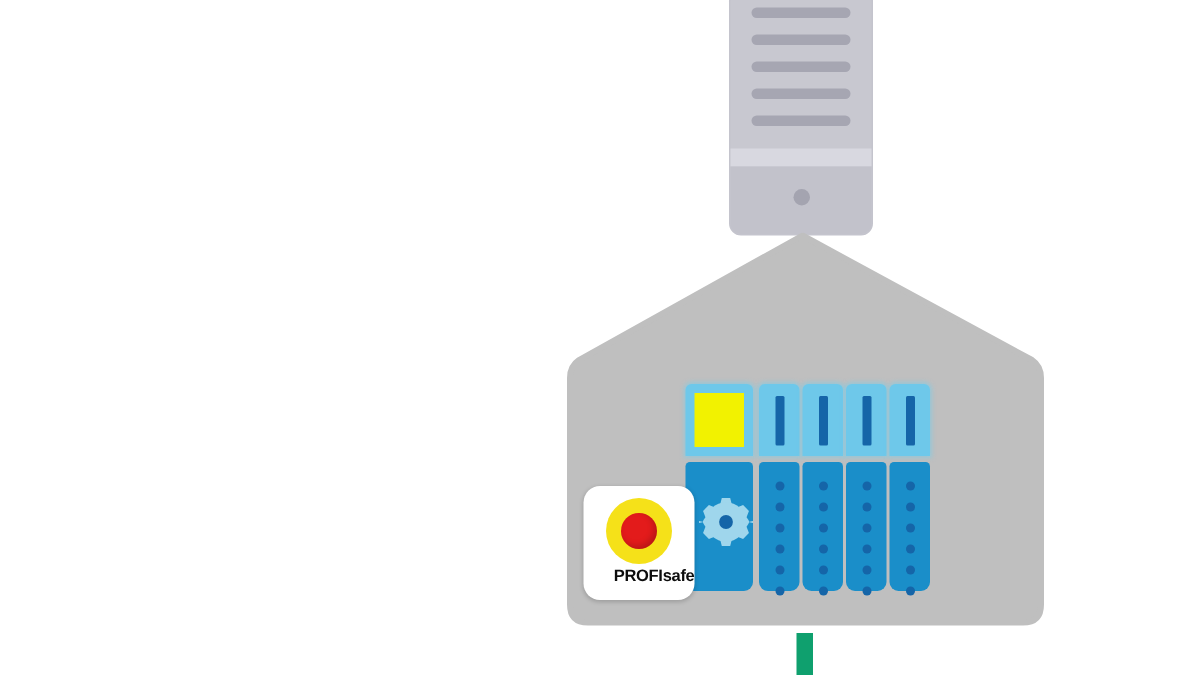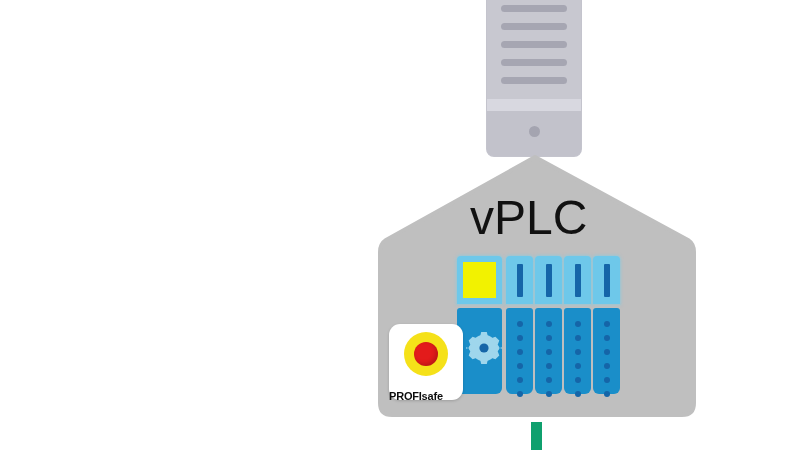--- a/index.html
+++ b/index.html
@@ -191,22 +191,22 @@
     width: 24px;
     height: 24px;
     border-radius: 50%;
     background: #e31b1b;
     box-shadow: inset -2px -2px 4px rgba(0,0,0,0.18);
   }
   .profisafe-text {
     position: absolute;
     left: 0;
     right: 0;
-    top: 66px;
-    text-align: left;
+    top: 54px;
+    text-align: right;
     font-size: 11px;
     font-weight: bold;
     color: #0d0d0d;
     letter-spacing: -0.2px;
   }
 
   
   .cable {
     position: absolute;
     left: 531px;
@@ -243,21 +243,20 @@
                L 316 248
                Q 316 260 304 260
                L 14 260
                Q 2 260 2 248
                L 2 97
                Q 2 89 8 85
                Z" fill="#bfbfbf" stroke="#bfbfbf" stroke-width="4" stroke-linejoin="round"></path>
     </svg>
   </div>
 
-  <div class="vplc-label">vPLC</div>
 
   <div class="rack" style="width:168px;">
 
     <div class="module" style="left:0px;width:45px;">
       <div class="mod-top">
         <div class="cpu-display"></div>
       </div>
       <div class="mod-body">
         <div class="cpu-gear">
           <svg width="36" height="36" viewBox="0 0 36 36" aria-hidden="true">

